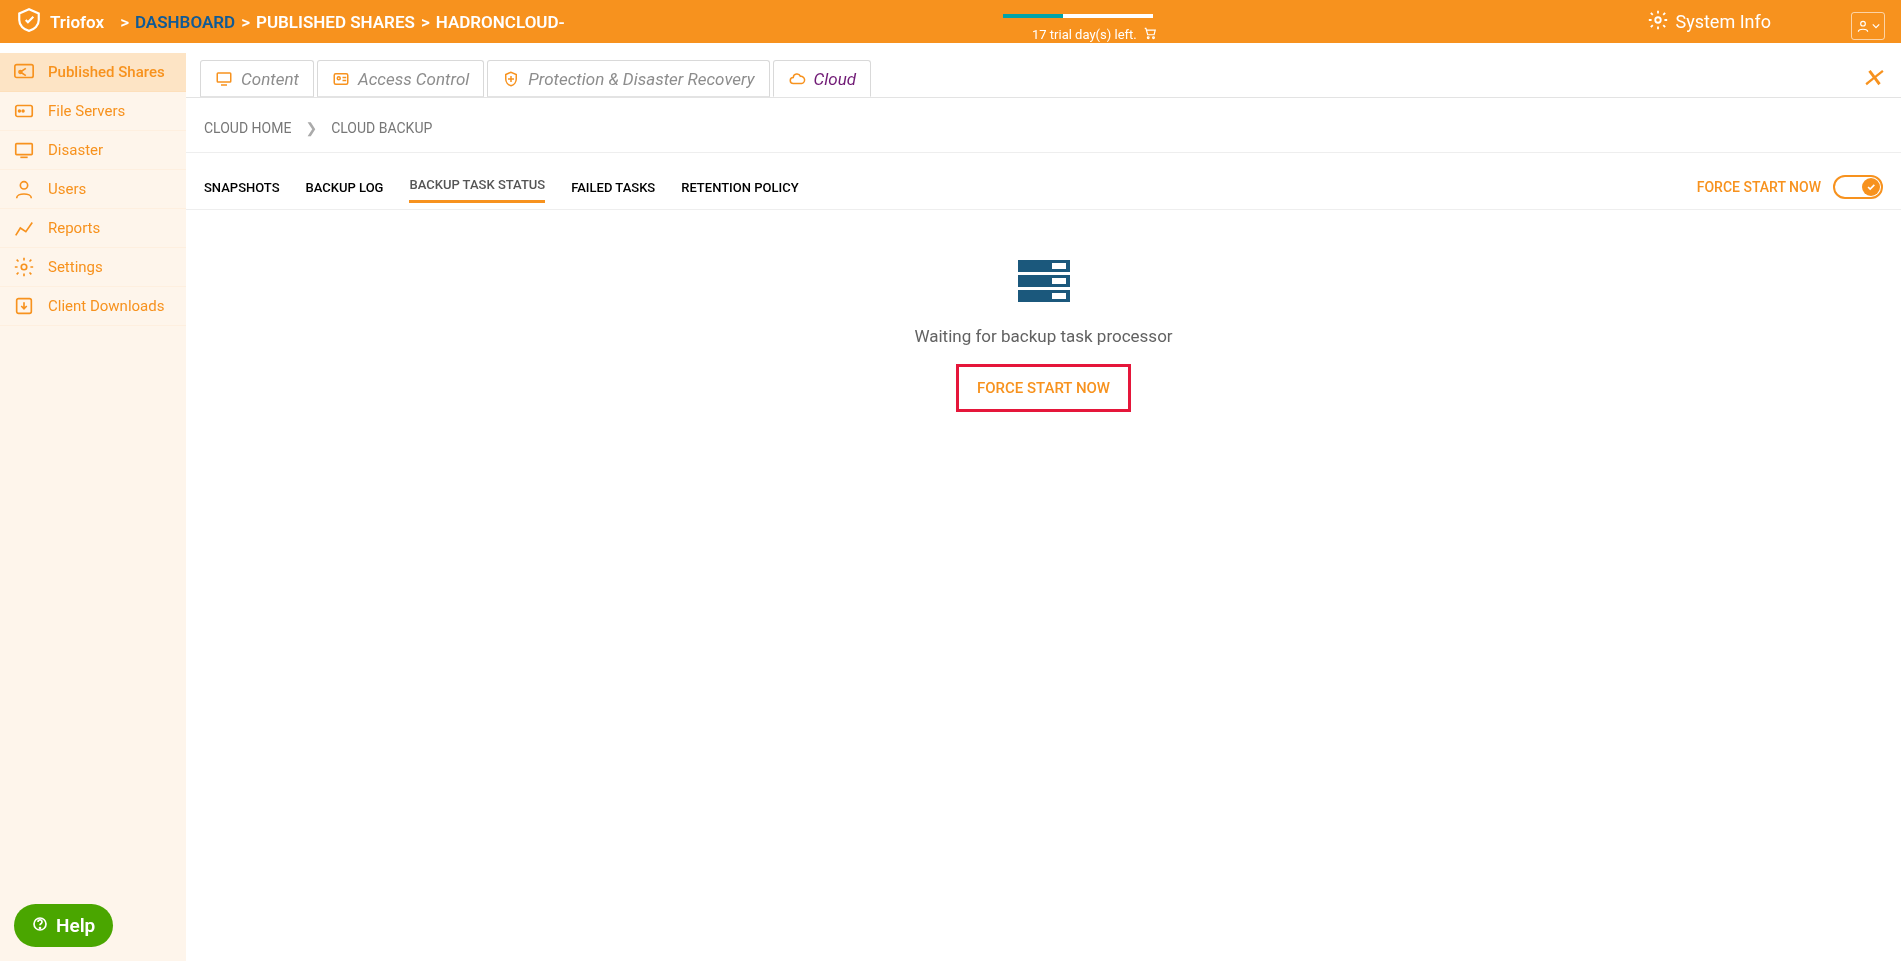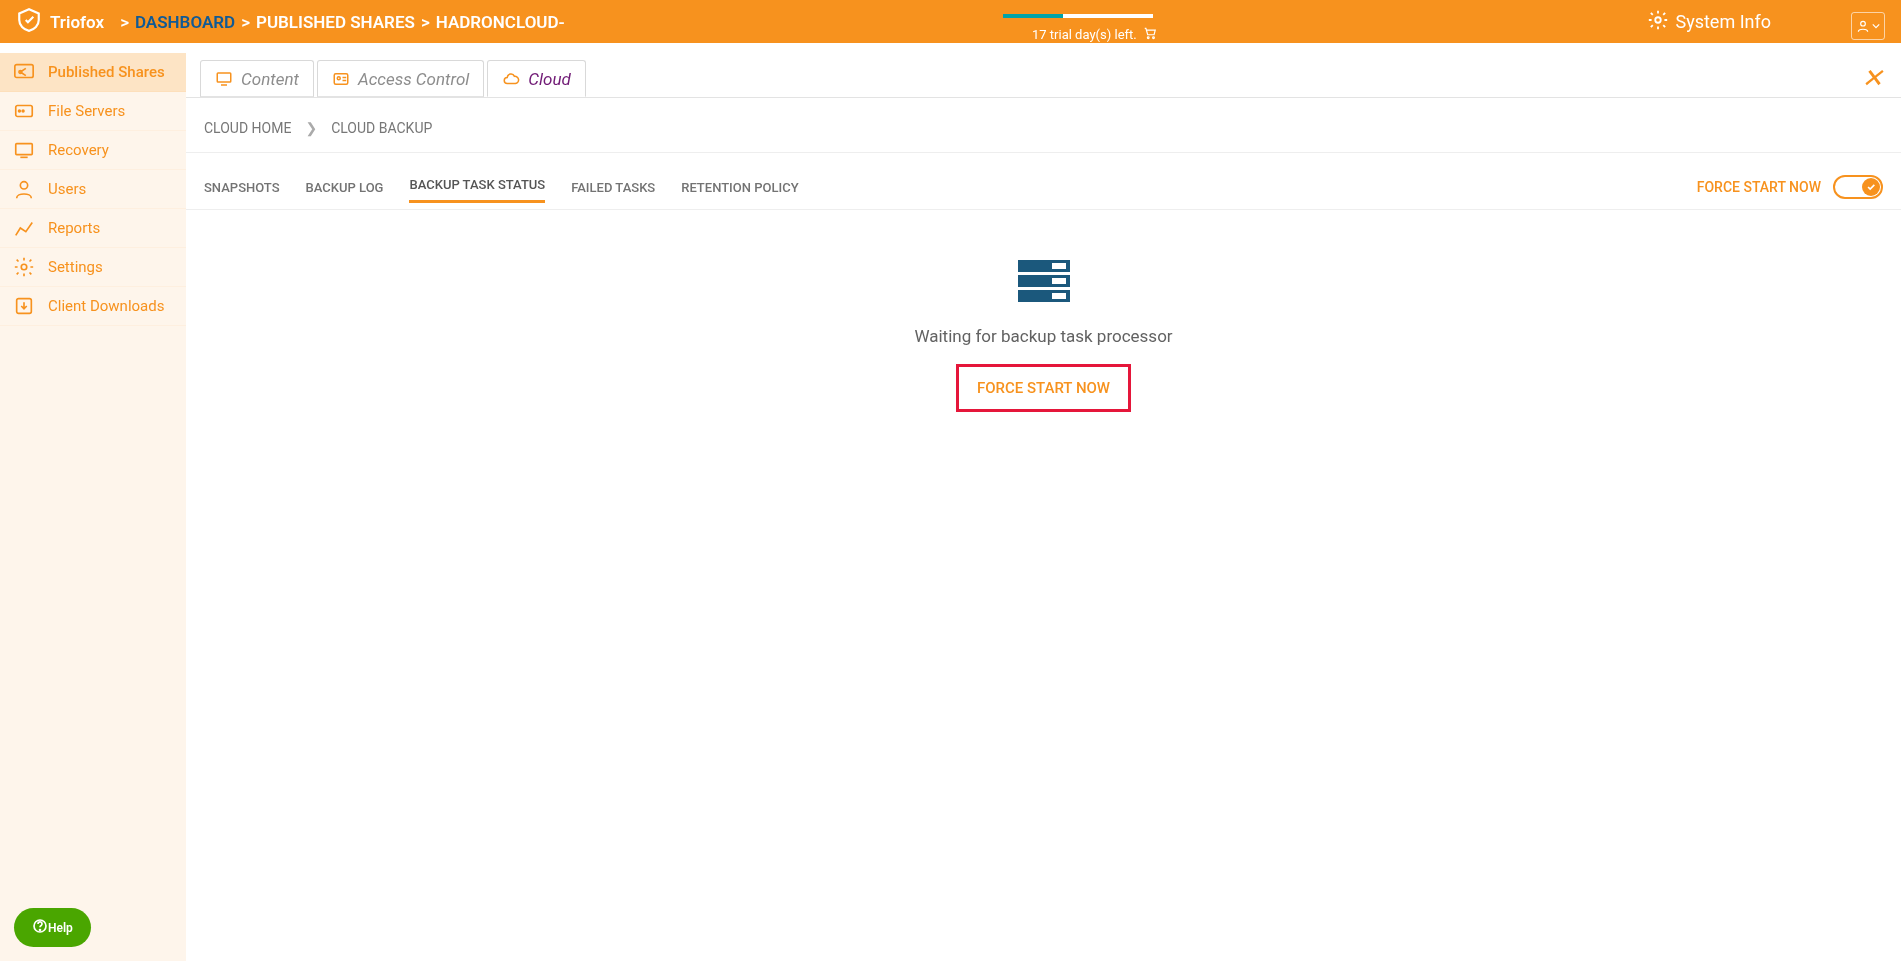--- a/index.html
+++ b/index.html
@@ -182,21 +182,21 @@
   
   .subtabs-row {
     display: flex;
     align-items: center;
     padding: 18px 18px 6px 18px;
     border-bottom: 1px solid #eee;
     font-size: 13px;
     position: relative;
   }
   .subtab {
-    color: #737373;
+    color: #000000;
     margin-right: 26px;
     padding: 6px 0;
     cursor: pointer;
     font-weight: 500;
   }
   .subtab.active {
     color: #555;
     border-bottom: 3px solid #f7921e;
     padding-bottom: 8px;
   }
@@ -254,21 +254,22 @@
   .help-btn {
     position: absolute;
     left: 14px;
     bottom: 14px;
     background: #4aa600;
     color: #fff;
     border-radius: 22px;
     padding: 10px 18px;
     display: flex;
     align-items: center;
-    font-size: 12px;
+    gap: 8px;
+    font-size: 19px;
     font-weight: 600;
     cursor: pointer;
   }
 </style>
 </head>
 <body>
 
 <div class="topbar">
   <span class="logo">
     <svg width="26" height="26" viewBox="0 0 24 24" fill="none" stroke="#fff" stroke-width="2">
@@ -340,21 +341,21 @@
       </span>
     <span>File Servers</span>
   </div>
   <div class="item">
     <span class="icon-box">
         <svg width="22" height="22" viewBox="0 0 24 24" fill="none" stroke="#f7921e" stroke-width="1.8">
           <rect x="3" y="5" width="18" height="12" rx="1"></rect>
           <path d="M8 20h8"></path>
         </svg>
       </span>
-    <span>Recovery</span>
+    <span>Disaster</span>
   </div>
   <div class="item">
     <span class="icon-box">
         <svg width="22" height="22" viewBox="0 0 24 24" fill="none" stroke="#f7921e" stroke-width="1.8">
           <circle cx="12" cy="8" r="4"></circle>
           <path d="M4 22 C4 16 20 16 20 22"></path>
         </svg>
       </span>
     <span>Users</span>
   </div>
@@ -400,20 +401,29 @@
     </div>
     <div class="tab">
       <span class="ticon">
           <svg width="18" height="18" viewBox="0 0 24 24" fill="none" stroke="#f7921e" stroke-width="2">
             <rect x="3" y="5" width="18" height="14" rx="2"></rect>
             <circle cx="9" cy="11" r="2"></circle>
             <path d="M14 10h5M14 14h5"></path>
           </svg>
         </span>
       <span>Access Control</span>
+    </div>
+    <div class="tab">
+      <span class="ticon">
+          <svg width="18" height="18" viewBox="0 0 24 24" fill="none" stroke="#f7921e" stroke-width="2">
+            <path d="M12 3 L5 6 V12 C5 16 8 20 12 21 C16 20 19 16 19 12 V6 Z"></path>
+            <path d="M12 8v8M8 12h8"></path>
+          </svg>
+        </span>
+      <span>Protection &amp; Disaster Recovery</span>
     </div>
     <div class="tab active">
       <span class="ticon">
           <svg width="18" height="18" viewBox="0 0 24 24" fill="none" stroke="#f7921e" stroke-width="2">
             <path d="M7 18a4 4 0 110-8 5 5 0 019.6-1.5A4 4 0 1118 18H7z"></path>
           </svg>
         </span>
       <span>Cloud</span>
     </div>
     <div class="close-x">✕</div>

